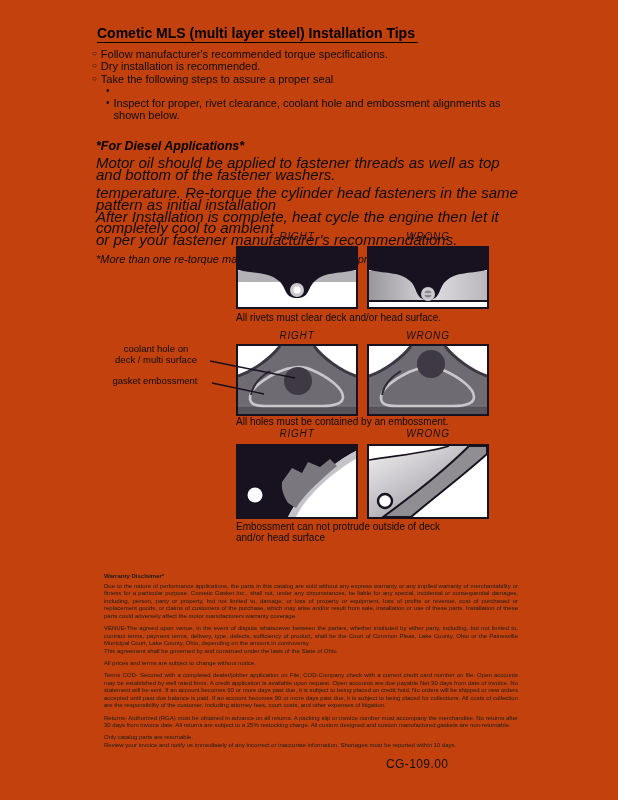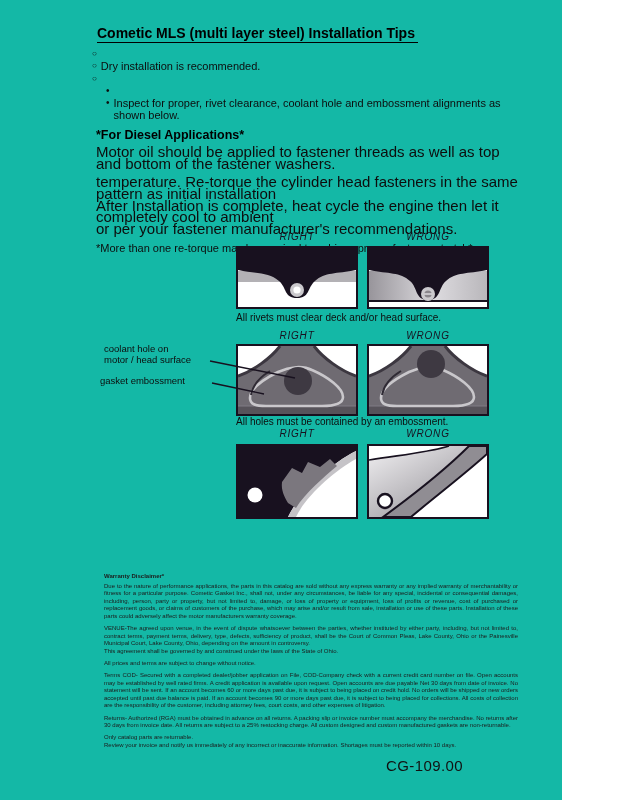--- a/index.html
+++ b/index.html
@@ -1,42 +1,42 @@
 <!DOCTYPE html>
 <html><head>
 <meta charset="utf-8">
 <style>
   * { margin:0; padding:0; box-sizing:border-box; }
   html,body { background:#ffffff; }
   .page {
-    position:relative; width:562px; height:800px; background:#14b8a6;
+    position:relative; width:618px; height:800px; background:#c2410c;
     font-family:"Liberation Sans", sans-serif; color:#111111; overflow:hidden;
   }
   
   .content { position:absolute; left:90px; top:24px; width:428px; }
   .title { display:inline-block; margin-left:7px; font-size:14px; font-weight:bold;
            border-bottom:1.6px solid #000; padding:0 3px 1px 0; color:#000; }
   .bullets { margin-top:5px; padding-left:2px; }
   .bullet-row { display:flex; align-items:flex-start; gap:4px;
                 font-size:11px; line-height:12.3px; color:#0d0d0d; }
   .bullet-row .marker-o { font-size:8px; line-height:12.3px; }
   .bullet-row.sub { padding-left:14px; }
   .bullet-row .marker-s { font-size:10px; line-height:12px; }
-  .diesel { margin-left:6px; margin-top:7px; }
+  .diesel { margin-left:6px; margin-top:18px;font-style:italic; }
   .dheading { font-size:12.5px; font-weight:bold; color:#000; }
   .dpara { margin-top:4px; font-size:15px; line-height:11.8px; color:#0d0d0d; }
   .dpara.second { margin-top:6px; }
   .dnote { margin-top:7px; font-size:11px; color:#0d0d0d; }
   
   .lbl { position:absolute; width:122px; text-align:center; font-size:10px;
          letter-spacing:0.8px; color:#18111f;font-style:italic; }
   .dbox { position:absolute; width:122px; border:2px solid #18111f; background:#fff; }
   .dbox svg { display:block; }
   .cap { position:absolute; font-size:10px; line-height:11px; color:#0d0d0d; }
-  .ann { position:absolute; text-align:left; font-size:9.5px; line-height:10.5px; color:#0d0d0d; }
+  .ann { position:absolute; text-align:center; font-size:9.5px; line-height:10.5px; color:#0d0d0d; }
   .leaders { position:absolute; left:108px; top:338px; pointer-events:none; }
   
   .r1-lbl-right { left:236px; top:231px; }  .r1-lbl-wrong { left:367px; top:231px; }
   .r1-box-right { left:236px; top:246px; height:63px; }
   .r1-box-wrong { left:367px; top:246px; height:63px; }
   .r1-cap { left:236px; top:312px; }
   .r2-lbl-right { left:236px; top:330px; }  .r2-lbl-wrong { left:367px; top:330px; }
   .r2-box-right { left:236px; top:344px; height:72px; }
   .r2-box-wrong { left:367px; top:344px; height:72px; }
   .r2-cap { left:236px; top:416px; }
@@ -45,40 +45,42 @@
   .r3-lbl-right { left:236px; top:428px; }  .r3-lbl-wrong { left:367px; top:428px; }
   .r3-box-right { left:236px; top:444px; height:75px; }
   .r3-box-wrong { left:367px; top:444px; height:75px; }
   .r3-cap { left:236px; top:521px; width:280px; }
   
   .disclaimer { position:absolute; left:104px; top:573px; width:414px;
                 font-size:6px; line-height:7.6px; color:#1c1c1c; text-align:justify; }
   .disclaimer .dh { font-weight:bold; margin-bottom:2px; text-align:left; }
   .disclaimer p { margin-bottom:4.5px; }
   .disclaimer p.tight { margin-bottom:0; }
-  .footer-code { position:absolute; left:386px; top:757px; font-size:15px;
+  .footer-code { position:absolute; left:386px; top:757px; font-size:12px;
                  letter-spacing:0.4px; color:#111; }
 </style>
 </head>
 <body>
 
 <div class="page">
 
   <div class="content">
     <span class="title">Cometic MLS (multi layer steel) Installation Tips</span>
     <div class="bullets">
       <div class="bullet-row">
         <span class="marker-o">○</span>
+        <span>Follow manufacturer's recommended torque specifications.</span>
       </div>
       <div class="bullet-row">
         <span class="marker-o">○</span>
         <span>Dry installation is recommended.</span>
       </div>
       <div class="bullet-row">
         <span class="marker-o">○</span>
+        <span>Take the following steps to assure a proper seal</span>
       </div>
       <div class="bullet-row sub">
         <span class="marker-s">•</span>
       </div>
       <div class="bullet-row sub">
         <span class="marker-s">•</span>
         <span>Inspect for proper, rivet clearance, coolant hole and embossment alignments as shown below.</span>
       </div>
     </div>
     <div class="diesel">
@@ -123,21 +125,21 @@
       <circle cx="59" cy="46" r="3.6" fill="#8a868c"></circle>
       <rect x="55" y="45.2" width="8" height="1.6" fill="#d4d2d6"></rect>
     </svg>
   </div>
   <div class="cap r1-cap">All rivets must clear deck and/or head surface.</div>
 
   <div class="lbl r2-lbl-right">RIGHT</div>
   <div class="lbl r2-lbl-wrong">WRONG</div>
   <div class="ann ann1">
     <div>coolant hole on</div>
-    <div>motor / head surface</div>
+    <div>deck / multi surface</div>
   </div>
   <div class="ann ann2">gasket embossment</div>
   <div class="dbox r2-box-right">
     <svg width="118" height="68" viewBox="0 0 118 68">
       <rect width="118" height="68" fill="#6f6b72"></rect>
       <path d="M0,0 H42 C33,12 15,25 0,30 Z" fill="#ffffff"></path>
       <path d="M42,0 C33,12 15,25 0,30" fill="none" stroke="#3c3740" stroke-width="3"></path>
       <path d="M118,0 H76 C85,12 103,25 118,30 Z" fill="#ffffff"></path>
       <path d="M76,0 C85,12 103,25 118,30" fill="none" stroke="#3c3740" stroke-width="3"></path>
       <rect y="60" width="118" height="8" fill="#57535a"></rect>
@@ -187,20 +189,22 @@
         </linearGradient>
       </defs>
       <rect width="118" height="71" fill="#ffffff"></rect>
       <path d="M0,14 C30,9 58,7 80,0 H100 C76,24 40,52 14,71 H0 Z" fill="url(#lg2)"></path>
       <path d="M0,14 C30,9 58,7 80,0" fill="none" stroke="#18111f" stroke-width="1.6"></path>
       <path d="M14,71 C40,52 76,24 100,0 H118 V8 C96,28 62,54 42,71 Z" fill="#908d93" stroke="#18111f" stroke-width="2"></path>
       <circle cx="16" cy="55" r="7" fill="#ffffff" stroke="#18111f" stroke-width="2.4"></circle>
     </svg>
   </div>
   <div class="cap r3-cap">
+    <div>Embossment can not protrude outside of deck</div>
+    <div>and/or head surface</div>
   </div>
 
   <div class="disclaimer">
     <div class="dh">Warranty Disclaimer*</div>
     <p>Due to the nature of performance applications, the parts in this catalog are sold without any express warranty or any implied warranty of merchantability or fitness for a particular purpose.  Cometic Gasket Inc., shall not, under any circumstances, be liable for any special, incidental or consequential damages, including, person, party or property, but not limited to, damage, or loss of property or equipment, loss of profits or revenue, cost of purchased or replacement goods, or claims of customers of the purchase, which may arise and/or result from sale, installation or use of these parts.  Installation of these parts could adversely affect the motor manufacturers warranty coverage.</p>
     <p class="tight">VENUE-The agreed upon venue, in the event of dispute whatsoever between the parties, whether instituted by either party, including, but not limited to, contract terms, payment terms, delivery, type, defects, sufficiency of product, shall be the Court of Common Pleas, Lake County, Ohio or the Painesville Municipal Court, Lake County, Ohio, depending on the amount in controversy.</p>
     <p>This agreement shall be governed by and construed under the laws of the State of Ohio.</p>
     <p>All prices and terms are subject to change without notice.</p>
     <p>Terms COD- Secured with a completed dealer/jobber application on File, COD-Company check with a current credit card number on file.  Open accounts may be established by well rated firms.  A credit application is available upon request.  Open accounts are due payable Net 30 days from date of invoice.  No statement will be sent.  If an account becomes 60 or more days past due, it is subject to being placed on credit hold.  No orders will be shipped or new orders accepted until past due balance is paid.  If an account becomes 90 or more days past due, it is subject to being placed for collections.  All costs of collection are the responsibility of the customer, including attorney fees, court costs, and other expenses of litigation.</p>
     <p>Returns- Authorized (RGA) must be obtained in advance on all returns.  A packing slip or invoice number must accompany the merchandise.  No returns after 30 days from invoice date.  All returns are subject to a 25% restocking charge.  All custom designed and custom manufactured gaskets are non-returnable.</p>

